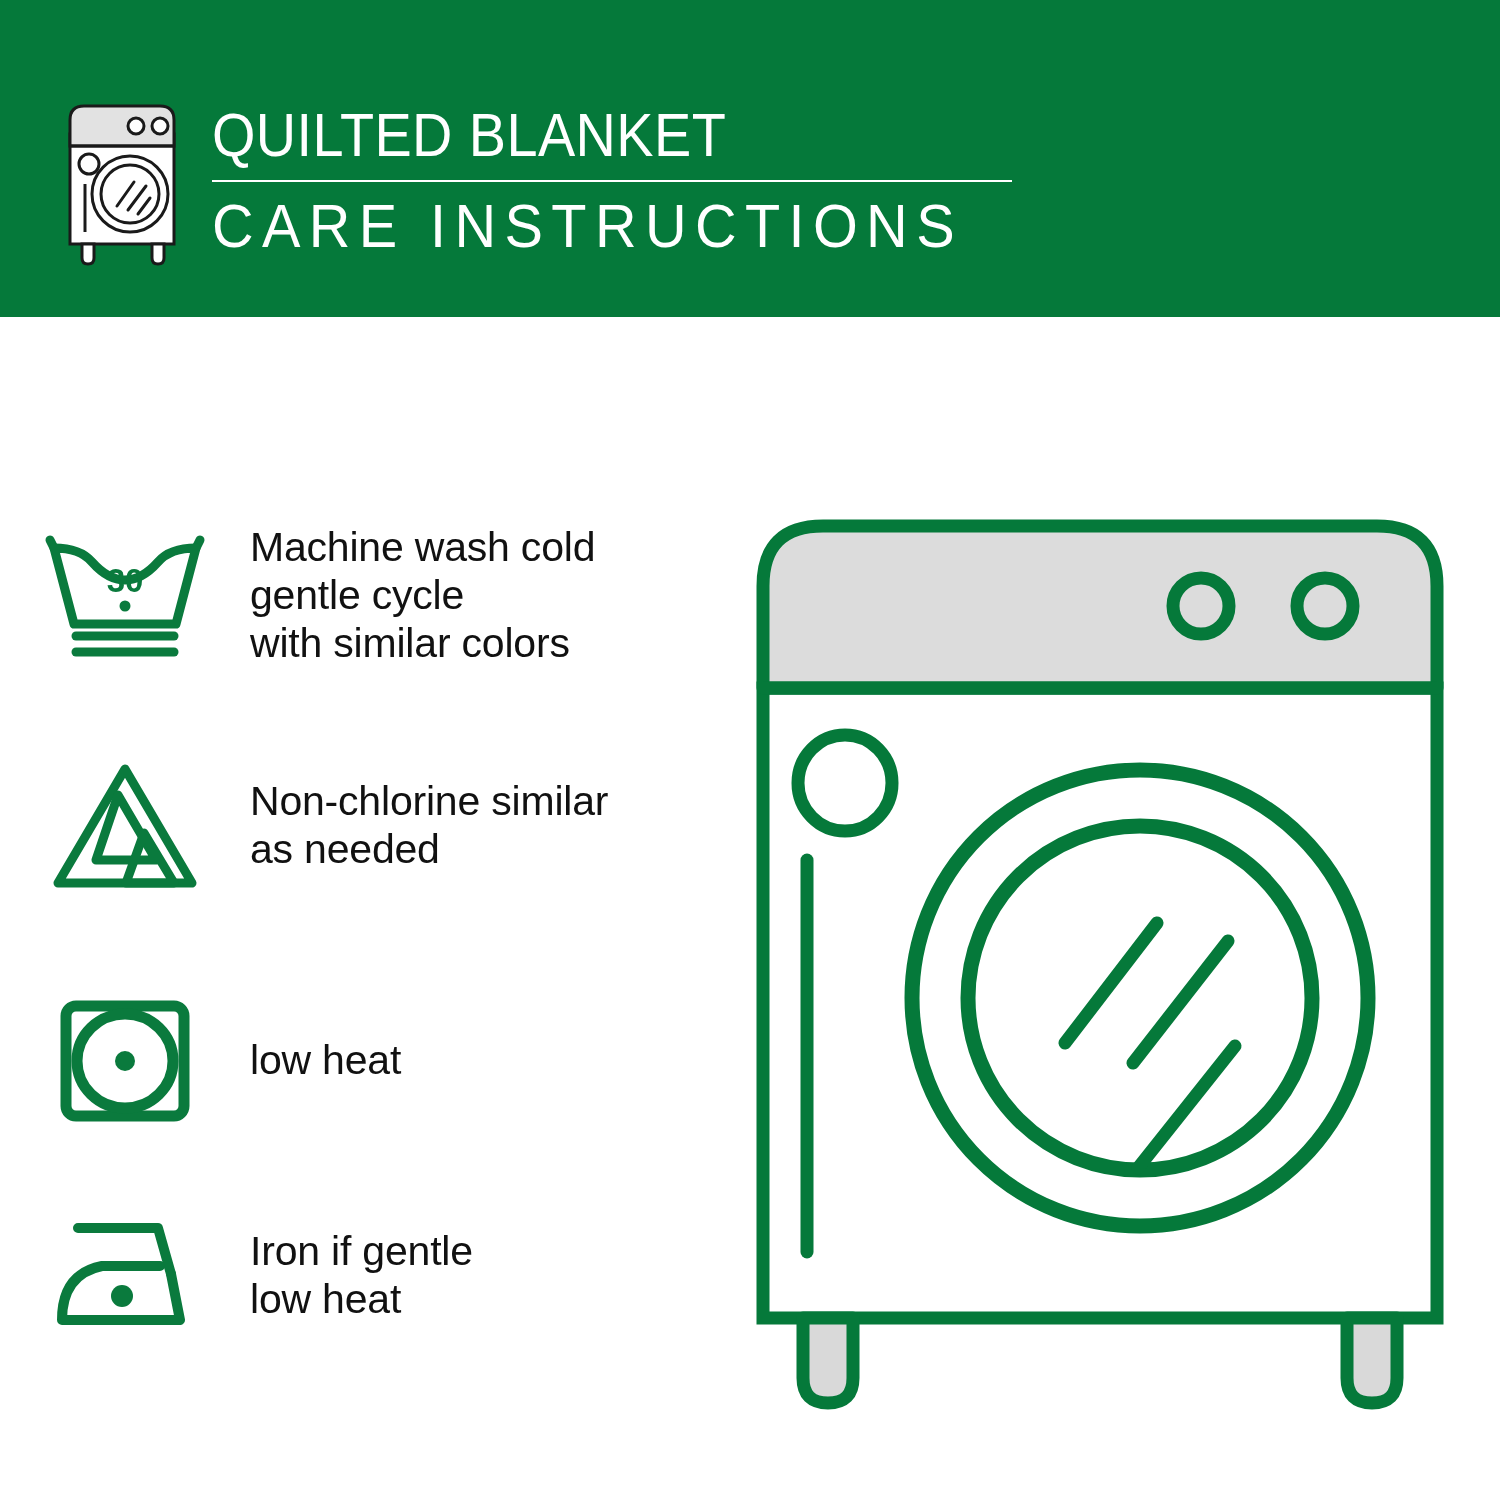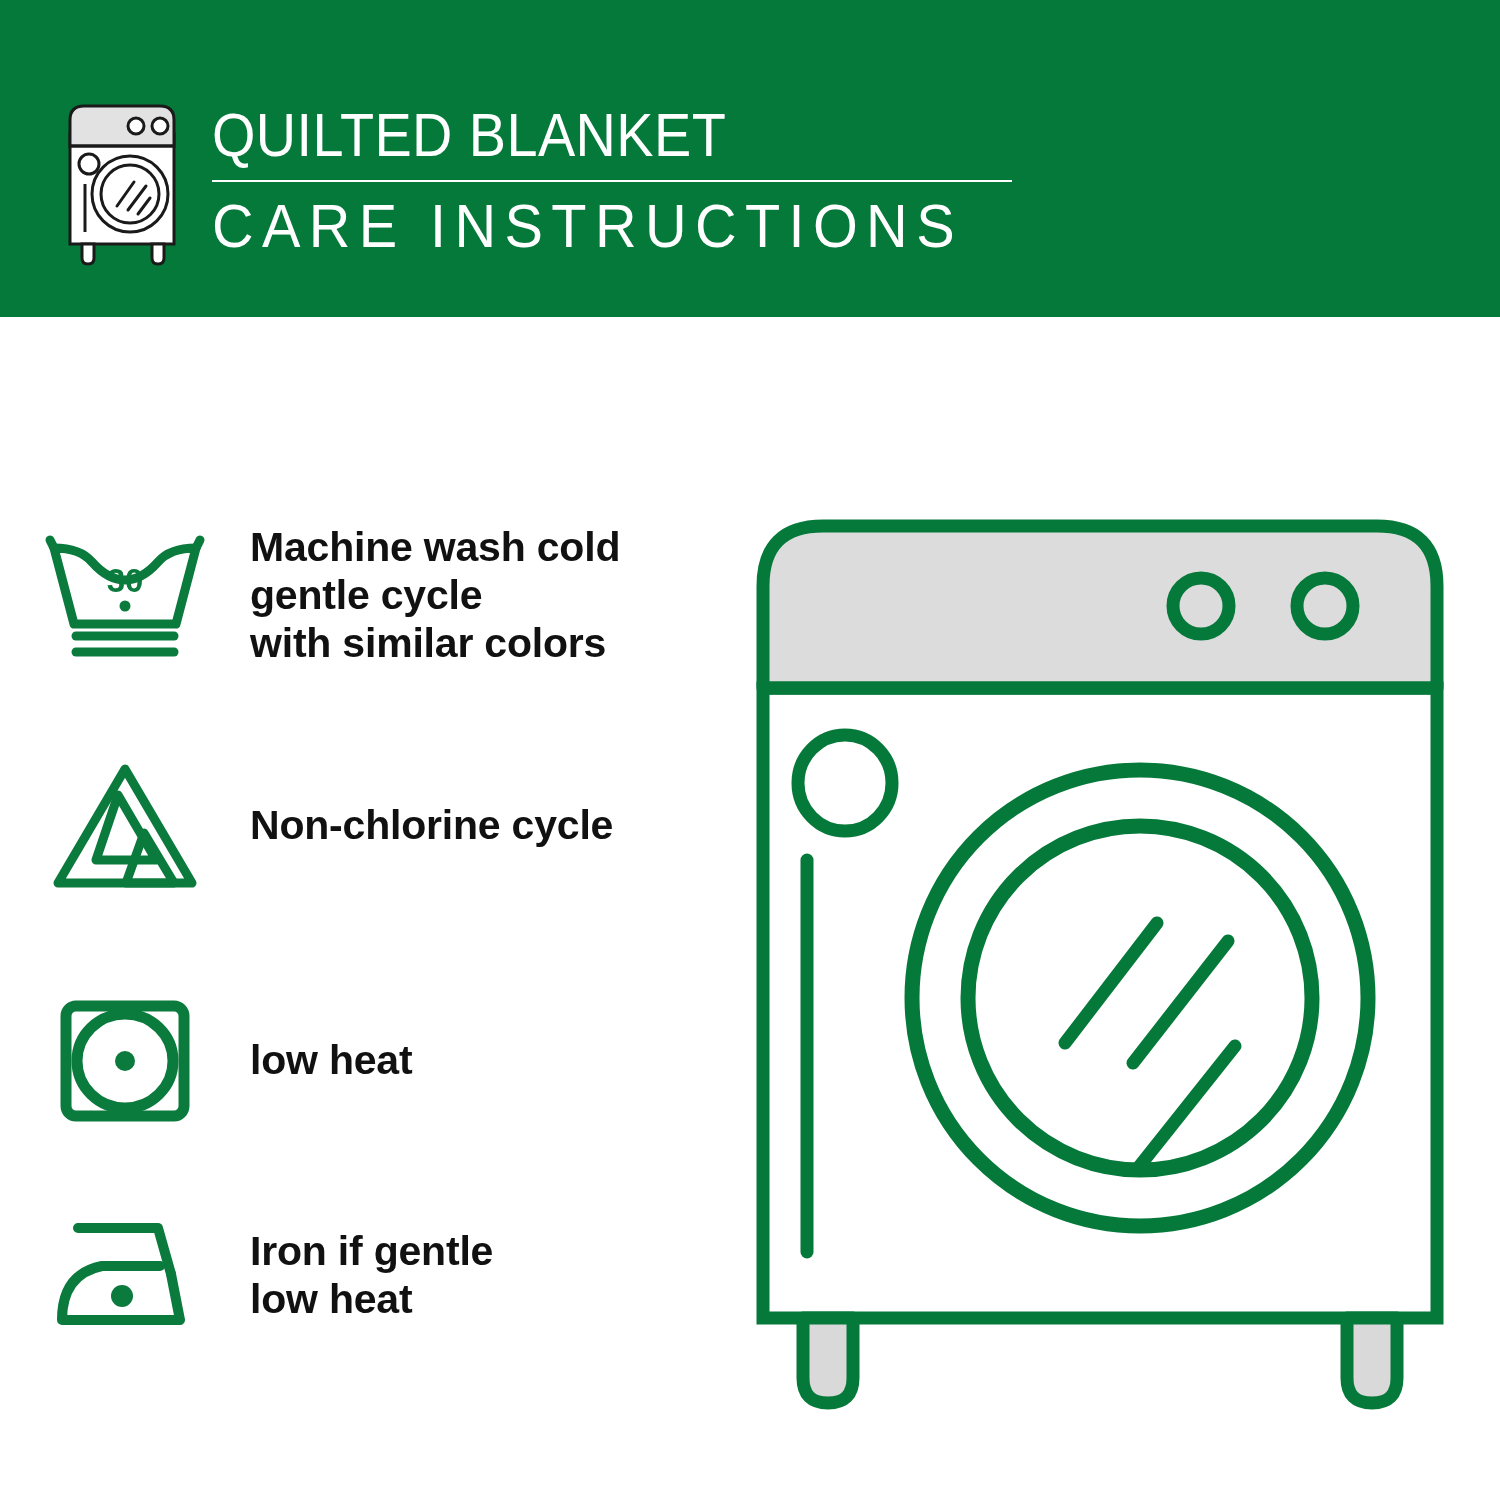--- a/index.html
+++ b/index.html
@@ -92,21 +92,21 @@
     display: flex;
     justify-content: center;
     align-items: flex-end;
   }
   .care-row .care-text {
     flex: 1 1 auto;
     color: #111111;
     font-size: 41px;
     line-height: 48px;
     letter-spacing: -0.2px;
-    font-weight: 700;
+    font-weight: 400;
   }
   .care-text .tline { display: block; white-space: nowrap; }
 
   #row-wash   { top: 150px;  height: 180px; }
   #row-bleach { top: 382px;  height: 175px; }
   #row-dry    { top: 622px;  height: 165px; }
   #row-iron   { top: 840px;  height: 160px; }
 
   
   #machine-illustration {
@@ -180,21 +180,22 @@
 
   <div class="care-row" id="row-bleach">
     <div class="sym-wrap">
       <svg viewBox="0 0 170 140" width="170" height="140">
         <path d="M85 14 L152 128 L18 128 Z" fill="none" stroke="#0A7A3D" stroke-width="9" stroke-linejoin="round"></path>
         <path d="M78 40 L116 105 L56 105 Z" fill="none" stroke="#0A7A3D" stroke-width="9" stroke-linejoin="round"></path>
         <path d="M104 78 L134 128 L86 128 Z" fill="none" stroke="#0A7A3D" stroke-width="9" stroke-linejoin="round"></path>
       </svg>
     </div>
     <div class="care-text">
-      <span class="tline">Non-chlorine cycle</span>
+      <span class="tline">Non-chlorine similar</span>
+      <span class="tline">as needed</span>
     </div>
   </div>
 
   <div class="care-row" id="row-dry">
     <div class="sym-wrap">
       <svg viewBox="0 0 170 140" width="170" height="140">
         <rect x="26" y="16" width="118" height="110" rx="10" ry="10" fill="none" stroke="#0A7A3D" stroke-width="11"></rect>
         <ellipse cx="85" cy="71" rx="48" ry="47" fill="none" stroke="#0A7A3D" stroke-width="11"></ellipse>
         <circle cx="85" cy="71" r="10" fill="#0A7A3D"></circle>
       </svg>

